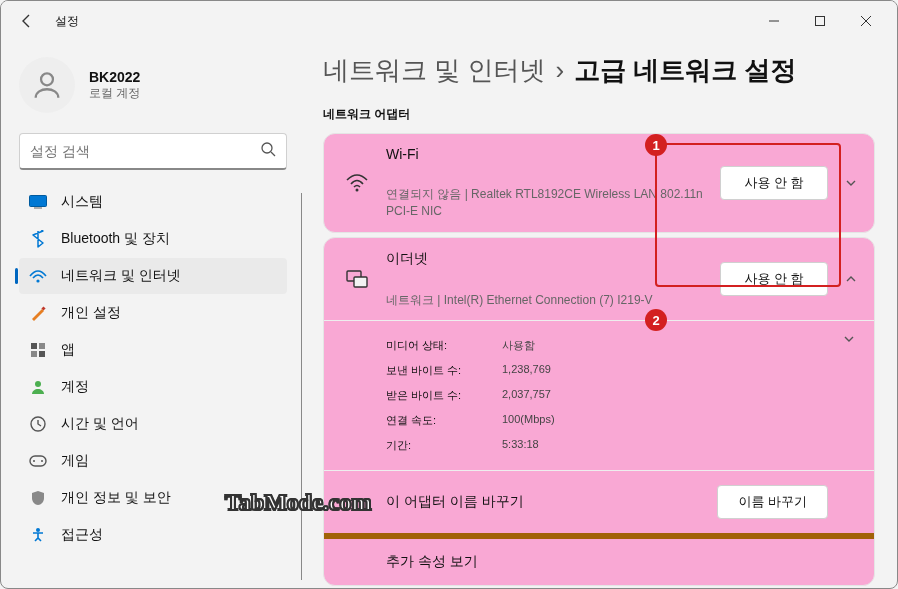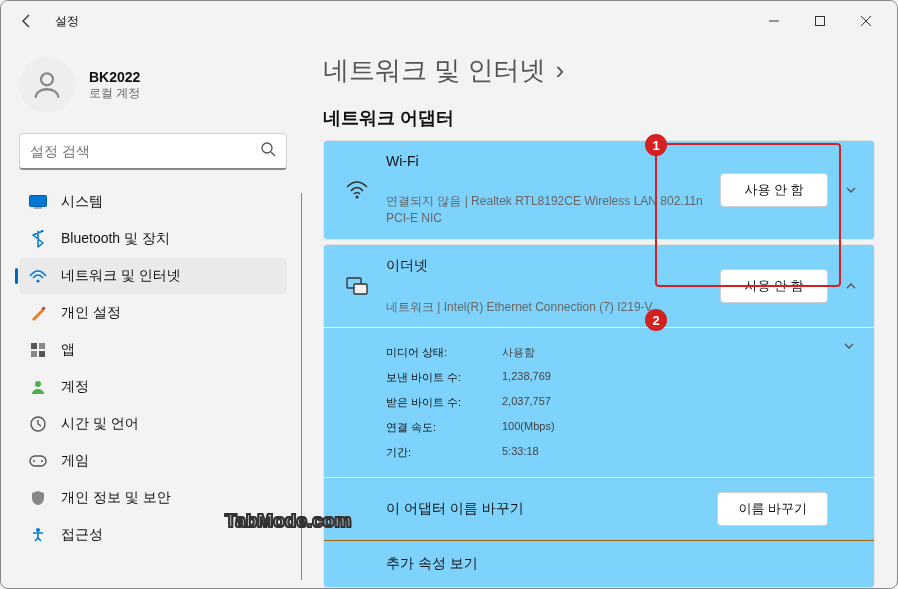--- a/index.html
+++ b/index.html
@@ -132,30 +132,30 @@
       display: flex;
       align-items: baseline;
       gap: 10px;
       font-size: 26px;
       color: #555;
       margin-bottom: 18px;
     }
     .breadcrumb .crumb-link { color: #555; cursor: pointer; }
     .breadcrumb .current { color: #111; font-weight: 600; }
     .section-title {
-      font-size: 18px;
+      font-size: 12px;
       font-weight: 600;
       color: #111;
       margin-bottom: 10px;
     }
     
     .card {
-      background: #7dd3fc;
+      background: #f9a8d4;
       border: 1px solid #e5e5e5;
-      border-radius: 4px;
+      border-radius: 12px;
       margin-bottom: 4px;
     }
     .card-row {
       display: flex;
       align-items: center;
       padding: 12px 16px 12px 18px;
       min-height: 66px;
     }
     .card-icon {
       width: 30px;
@@ -211,21 +211,21 @@
       padding: 14px 16px 14px 62px;
       border-top: 1px solid #eee;
     }
     .rename-row .label { flex: 1; font-size: 14px; color: #111; }
     .more-row {
       display: flex;
       align-items: center;
       padding: 14px 16px 14px 62px;
       font-size: 14px;
       color: #111;
-      border-top: 1px solid #a16207;
+      border-top: 6px solid #a16207;
     }
     
     .annotation-box {
       position: absolute;
       border: 2px solid #d32020;
       border-radius: 4px;
       pointer-events: none;
     }
     .bubble {
       position: absolute;
@@ -245,23 +245,23 @@
       position: absolute;
       left: 300px;
       top: 192px;
       bottom: 8px;
       width: 1px;
       background: #888;
     }
     .watermark {
       position: absolute;
       left: 224px;
-      bottom: 56px;
-      font-family: Liberation Sans, sans-serif;
-      font-size: 19px;
+      bottom: 72px;
+      font-family: Liberation Serif, serif;
+      font-size: 24px;
       font-weight: bold;
       color: #fff;
       -webkit-text-stroke: 2px #333;
       text-shadow: 1px 1px 0 #333, -1px -1px 0 #333, 1px -1px 0 #333, -1px 1px 0 #333;
       letter-spacing: 0;
       z-index: 20;
     }
   </style>
 </head>
 <body>
@@ -410,20 +410,21 @@
           </svg>
         </span>
       <span>접근성</span>
     </div>
   </div>
 
   <div class="main">
     <div class="breadcrumb">
       <span class="crumb-link">네트워크 및 인터넷</span>
       <span>›</span>
+      <span class="current">고급 네트워크 설정</span>
     </div>
 
     <div class="section-title">네트워크 어댑터</div>
 
     <div class="annotation-box" style="top:102px; left:354px; width:186px; height:144px;"></div>
     <div class="bubble" style="top:93px; left:344px;">1</div>
     <div class="bubble" style="top:268px; left:344px;">2</div>
 
     <div class="card">
       <div class="card-row">

